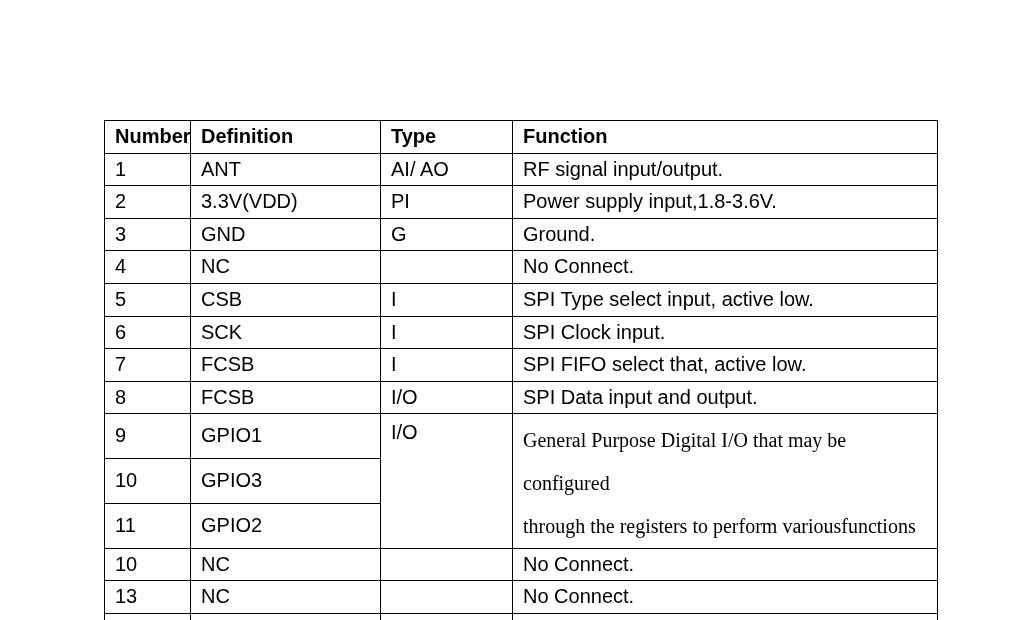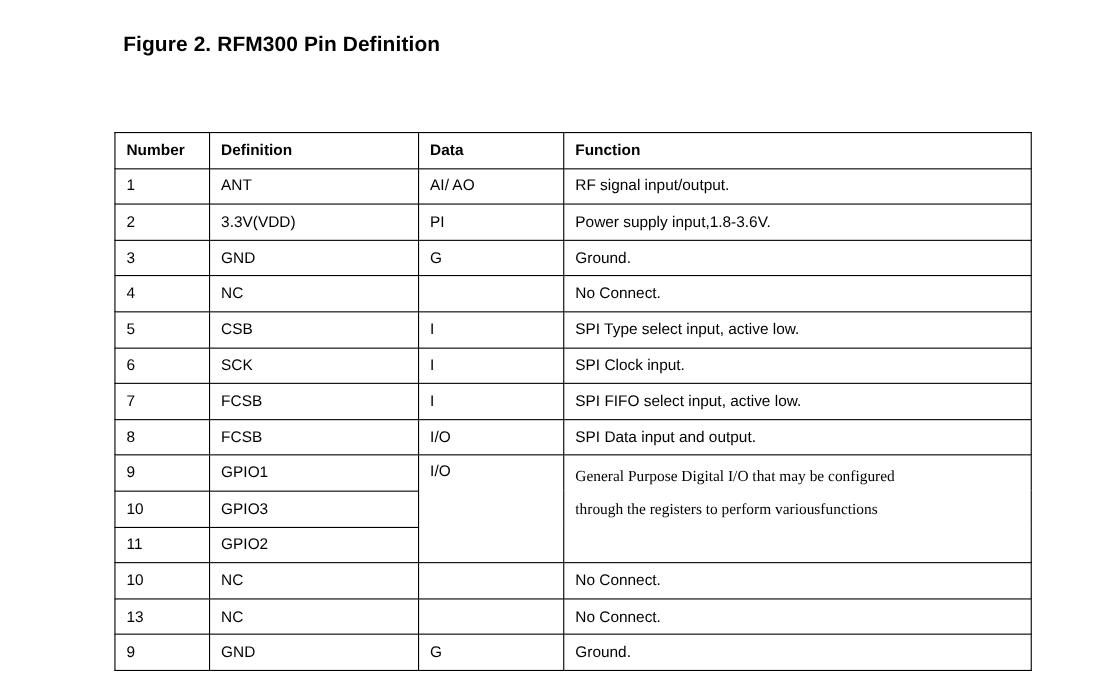--- a/index.html
+++ b/index.html
@@ -44,21 +44,21 @@
   table.pin-table col.c-number  { width: 86px; }
   table.pin-table col.c-def     { width: 190px; }
   table.pin-table col.c-type    { width: 132px; }
   table.pin-table col.c-func    { width: 425px; }
 
   table.pin-table th,
   table.pin-table td {
     border: 1.4px solid #000000;
     height: 31.6px;
     padding: 0 0 0 10px;
-    font-size: 14px;
+    font-size: 20px;
     line-height: 1.28;
     text-align: left;
     vertical-align: middle;
     color: #000000;
     overflow: hidden;
   }
   table.pin-table th {
     font-weight: bold;
   }
   table.pin-table td.merged-func {
@@ -70,35 +70,34 @@
   table.pin-table td.merged-type {
     vertical-align: top;
     padding-top: 6px;
   }
 </style>
 </head>
 <body>
 
 <div class="page">
 
-  <div class="figure-title">Figure 2. RFM300 Pin Definition</div>
 
   <div class="pin-table-wrap">
     <table class="pin-table">
       <colgroup>
         <col class="c-number">
         <col class="c-def">
         <col class="c-type">
         <col class="c-func">
       </colgroup>
       <thead>
         <tr>
           <th>Number</th>
           <th>Definition</th>
-          <th>Data</th>
+          <th>Type</th>
           <th>Function</th>
         </tr>
       </thead>
       <tbody>
         <tr>
           <td>1</td>
           <td>ANT</td>
           <td>AI/ AO</td>
           <td>RF signal input/output.</td>
         </tr>
@@ -129,21 +128,21 @@
         <tr>
           <td>6</td>
           <td>SCK</td>
           <td>I</td>
           <td>SPI Clock input.</td>
         </tr>
         <tr>
           <td>7</td>
           <td>FCSB</td>
           <td>I</td>
-          <td>SPI FIFO select input, active low.</td>
+          <td>SPI FIFO select that, active low.</td>
         </tr>
         <tr>
           <td>8</td>
           <td>FCSB</td>
           <td>I/O</td>
           <td>SPI Data input and output.</td>
         </tr>
 
         <tr>
           <td>9</td>

